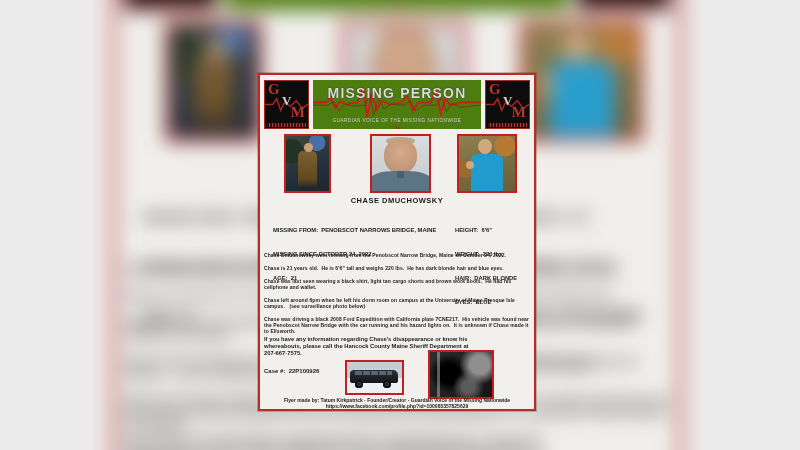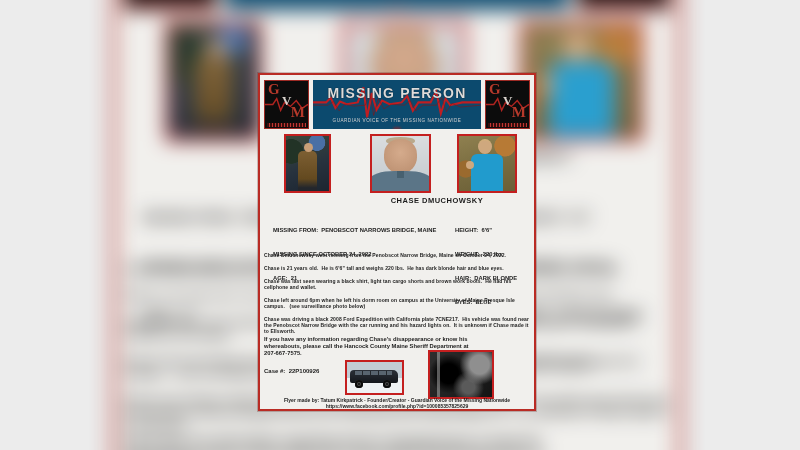--- a/index.html
+++ b/index.html
@@ -22,21 +22,21 @@
   .flyer *{box-sizing:border-box;}
   
   .header-row{position:absolute;left:4px;top:5px;width:266px;height:49px;display:flex;gap:4px;}
   .gvm-logo{width:45px;height:49px;background:#0c0c0c;border:1px solid #9e2a24;position:relative;overflow:hidden;flex:0 0 auto;}
   .gvm-g{position:absolute;left:3px;top:0px;font-family:"Liberation Serif",serif;font-weight:bold;font-size:15px;color:#b5392b;}
   .gvm-v{position:absolute;left:17px;top:12px;font-family:"Liberation Serif",serif;font-weight:bold;font-size:13px;color:#d8d2cc;}
   .gvm-m{position:absolute;right:3px;bottom:7px;font-family:"Liberation Serif",serif;font-weight:bold;font-size:15px;color:#b5392b;}
   .gvm-scribble{position:absolute;inset:0;}
   .gvm-caption{position:absolute;left:2px;right:2px;bottom:1px;height:4px;background:#7e1d1d;
     background-image:repeating-linear-gradient(90deg,rgba(0,0,0,.55) 0 2px,rgba(255,80,70,.5) 2px 3px);}
-  .banner{flex:1 1 auto;background:#0c4a6e;position:relative;overflow:hidden;padding-left:38px;}
+  .banner{flex:1 1 auto;background:#4d7c0f;position:relative;overflow:hidden;padding-left:38px;}
   .banner-title{position:absolute;top:5px;left:0;right:0;text-align:center;
     font-size:14px;font-weight:bold;letter-spacing:1.2px;color:#dcdcdc;text-shadow:0 0 1px #000;z-index:2;}
   .banner-sub{position:absolute;bottom:6px;left:0;right:0;text-align:center;
     font-size:4.6px;letter-spacing:.5px;color:#cfcfcf;z-index:2;}
   .ekg{position:absolute;inset:0;z-index:1;}
   .banner-drip{position:absolute;left:50%;bottom:-7px;width:8px;height:9px;margin-left:-4px;
     background:rgba(185,25,20,.5);filter:blur(1px);border-radius:2px;}
   
   .photo{position:absolute;border:2px solid #c41f1f;overflow:hidden;background:#999;}
   .ph1{left:24px;top:59px;width:47px;height:59px;}
@@ -58,21 +58,21 @@
   .p3-bg{position:absolute;inset:0;background:
      radial-gradient(circle at 82% 18%, #b77a35 0 16%, rgba(0,0,0,0) 17%),
      radial-gradient(circle at 12% 60%, #9a6a2e 0 14%, rgba(0,0,0,0) 15%),
      linear-gradient(165deg,#8f8050 0%,#7c6f42 45%,#6a5e36 100%);}
   .p3-torso{position:absolute;left:22%;top:32%;width:56%;bottom:0;border-radius:6px 6px 0 0;background:#219bcd;}
   .p3-arm{position:absolute;left:12%;top:46%;width:8px;height:8px;border-radius:50%;background:#cfa87e;}
   .p3-head{position:absolute;left:34%;top:6%;width:14px;height:15px;border-radius:50%;
      background:radial-gradient(circle at 50% 62%,#cfa87e 60%,#d8b96e 100%);}
   
   .person-name{position:absolute;left:0;top:121px;width:100%;text-align:center;
-     font-size:7.5px;font-weight:bold;letter-spacing:.5px;margin-left:40px;}
+     font-size:7.5px;font-weight:bold;letter-spacing:.5px;}
   .info-left{position:absolute;left:13px;top:135px;font-size:5.8px;font-weight:bold;line-height:8px;white-space:pre-wrap;}
   .info-right{position:absolute;left:195px;top:135px;font-size:5.8px;font-weight:bold;line-height:8px;white-space:pre-wrap;}
   
   .paras{position:absolute;left:4px;top:177px;width:268px;font-size:5px;line-height:6px;font-weight:bold;letter-spacing:.1px;}
   .paras p{margin:0 0 7px 0;white-space:pre-wrap;}
   .contact{position:absolute;left:4px;top:261px;width:206px;font-size:5.8px;line-height:7.2px;font-weight:bold;white-space:pre-wrap;}
   .case-no{position:absolute;left:4px;top:293px;font-size:6px;font-weight:bold;white-space:pre-wrap;}
   
   .suv{left:85px;top:285px;width:59px;height:35px;}
   .suv-bg{position:absolute;inset:0;background:linear-gradient(#c2cdd5 0 52%,#eef1f3 52% 100%);}

